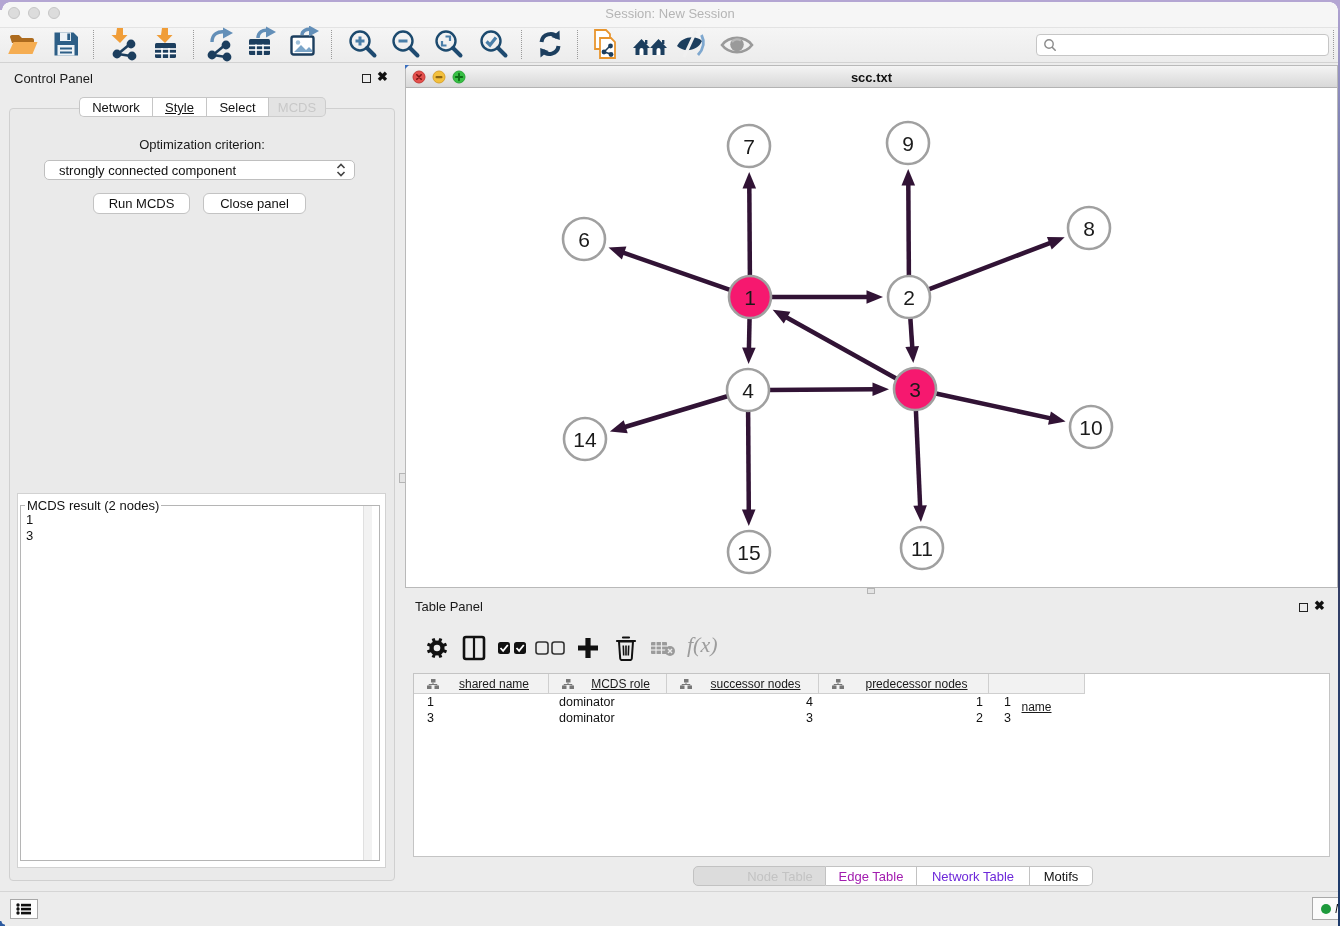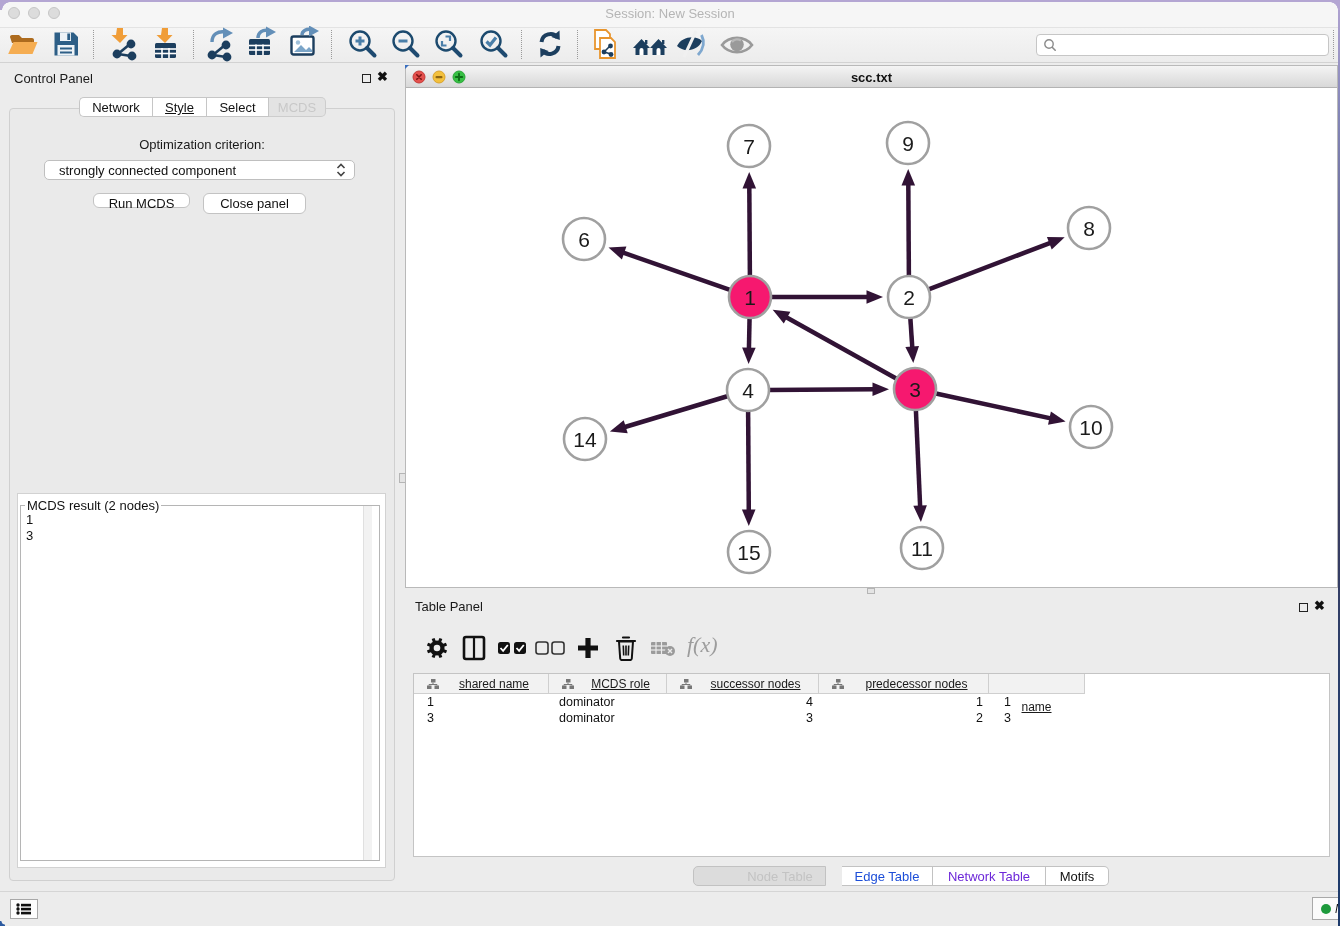--- a/index.html
+++ b/index.html
@@ -189,21 +189,21 @@
 <div class="abs" style="left:9px;top:137px;width:386px;text-align:center;font-size:13px;color:#1a1a1a;">Optimization criterion:</div>
 
 <div class="abs" style="left:44px;top:160px;width:311px;height:20px;background:#fff;border:1px solid #bfbfbf;border-radius:5px;box-sizing:border-box;">
 <div style="position:absolute;left:14px;top:2px;font-size:13px;color:#111;">strongly connected component</div>
 <svg width="10" height="16" style="position:absolute;right:8px;top:1px;" viewBox="0 0 10 16">
       <path d="M1.5 6 L5 2.5 L8.5 6" fill="none" stroke="#444" stroke-width="1.6"></path>
       <path d="M1.5 10 L5 13.5 L8.5 10" fill="none" stroke="#444" stroke-width="1.6"></path>
     </svg>
 </div>
 
-<div class="abs" style="left:93px;top:193px;width:97px;height:15px;background:#fff;border:1px solid #c3c3c3;border-radius:6px;box-sizing:border-box;text-align:center;line-height:19px;font-size:13px;color:#111;">Run MCDS</div>
+<div class="abs" style="left:93px;top:193px;width:97px;height:21px;background:#fff;border:1px solid #c3c3c3;border-radius:6px;box-sizing:border-box;text-align:center;line-height:19px;font-size:13px;color:#111;">Run MCDS</div>
 <div class="abs" style="left:203px;top:193px;width:103px;height:21px;background:#fff;border:1px solid #c3c3c3;border-radius:6px;box-sizing:border-box;text-align:center;line-height:19px;font-size:13px;color:#111;">Close panel</div>
 
 <div class="abs" style="left:17px;top:493px;width:369px;height:375px;background:#fff;border:1px solid #d2d2d2;box-sizing:border-box;"></div>
 <div class="abs" style="left:20px;top:505px;width:360px;height:356px;border:1px solid #b5b5b5;box-sizing:border-box;"></div>
 <div class="abs" style="left:25px;top:498px;background:#fff;padding:0 2px;font-size:13px;color:#111;">MCDS result (2 nodes)</div>
 <div class="abs" style="left:26px;top:512px;font-size:13px;color:#111;line-height:16px;">1<br>3</div>
 <div class="abs" style="left:363px;top:506px;width:8px;height:354px;background:#f2f2f2;border-left:1px solid #e0e0e0;"></div>
 
 <div class="abs" style="left:399px;top:473px;width:7px;height:10px;background:#e4e4e4;border:1px solid #b5b5b5;box-sizing:border-box;"></div>
 
@@ -401,21 +401,21 @@
 <span style="position:absolute;left:13px;">3</span>
 <span style="position:absolute;left:145px;">dominator</span>
 <span style="position:absolute;left:253px;width:146px;text-align:right;">3</span>
 <span style="position:absolute;left:405px;width:164px;text-align:right;">2</span>
 <span style="position:absolute;left:590px;">3</span>
 </div>
 </div>
 
 <div class="abs" style="left:693px;top:866px;height:20px;display:flex;font-size:13px;">
 <div style="width:90px;background:#dcdcdc;border:1px solid #c2c2c2;border-radius:5px 0 0 5px;text-align:center;line-height:19px;color:#c3c3c3;padding-left:41px;">Node Table</div>
-<div style="width:90px;background:#fff;border:1px solid #c2c2c2;border-left:none;text-align:center;line-height:19px;color:#1d4ed8;margin-left:16px;">Edge Table</div>
+<div style="width:90px;background:#fff;border:1px solid #c2c2c2;border-left:none;text-align:center;line-height:19px;color:#a21caf;">Edge Table</div>
 <div style="width:112px;background:#fff;border:1px solid #c2c2c2;border-left:none;text-align:center;line-height:19px;color:#6d28d9;">Network Table</div>
 <div style="width:62px;background:#fff;border:1px solid #c2c2c2;border-left:none;border-radius:0 5px 5px 0;text-align:center;line-height:19px;color:#111;">Motifs</div>
 </div>
 
 <div class="abs" style="left:0;top:891px;width:1340px;height:1px;background:#d5d5d5;"></div>
 <div class="abs" style="left:10px;top:899px;width:28px;height:20px;background:#fdfdfd;border:1px solid #a8a8a8;box-sizing:border-box;">
 <svg width="16" height="14" viewBox="0 0 16 14" style="margin:2px auto 0 5px;">
 <circle cx="2" cy="3" r="1.7" fill="#111"></circle>
       <circle cx="2" cy="7" r="1.7" fill="#111"></circle>
       <circle cx="2" cy="11" r="1.7" fill="#111"></circle>

